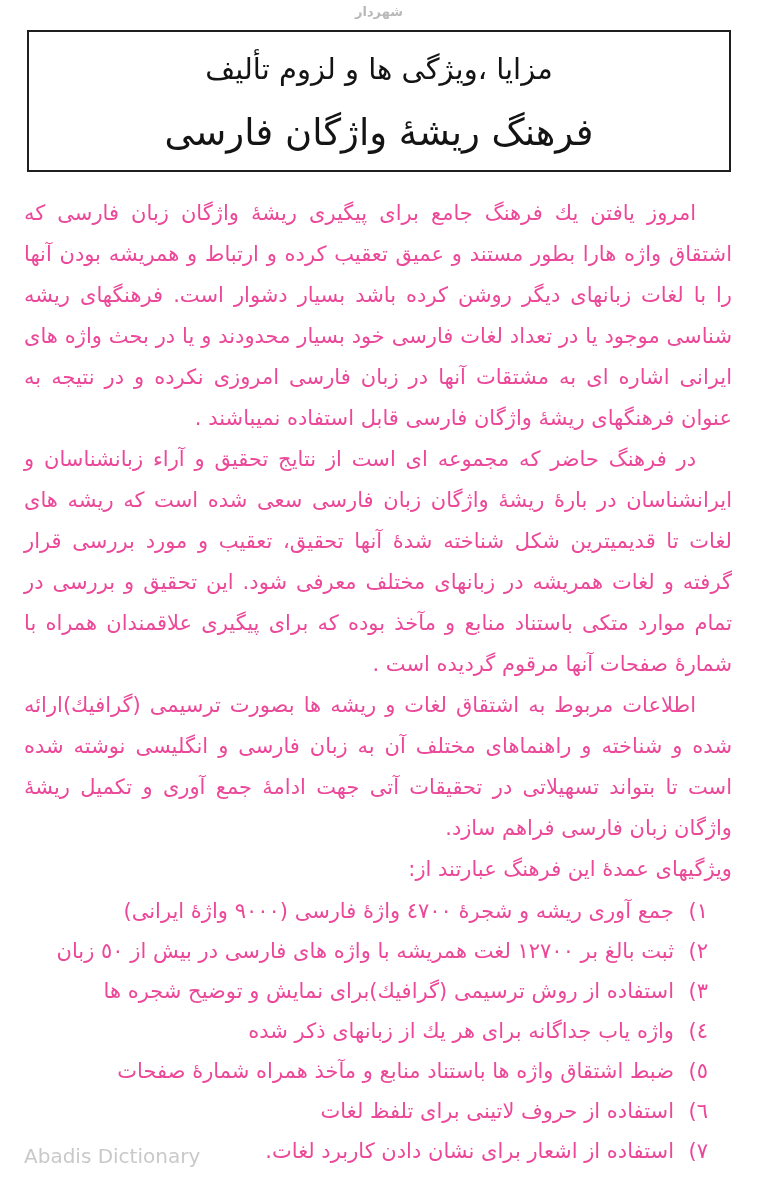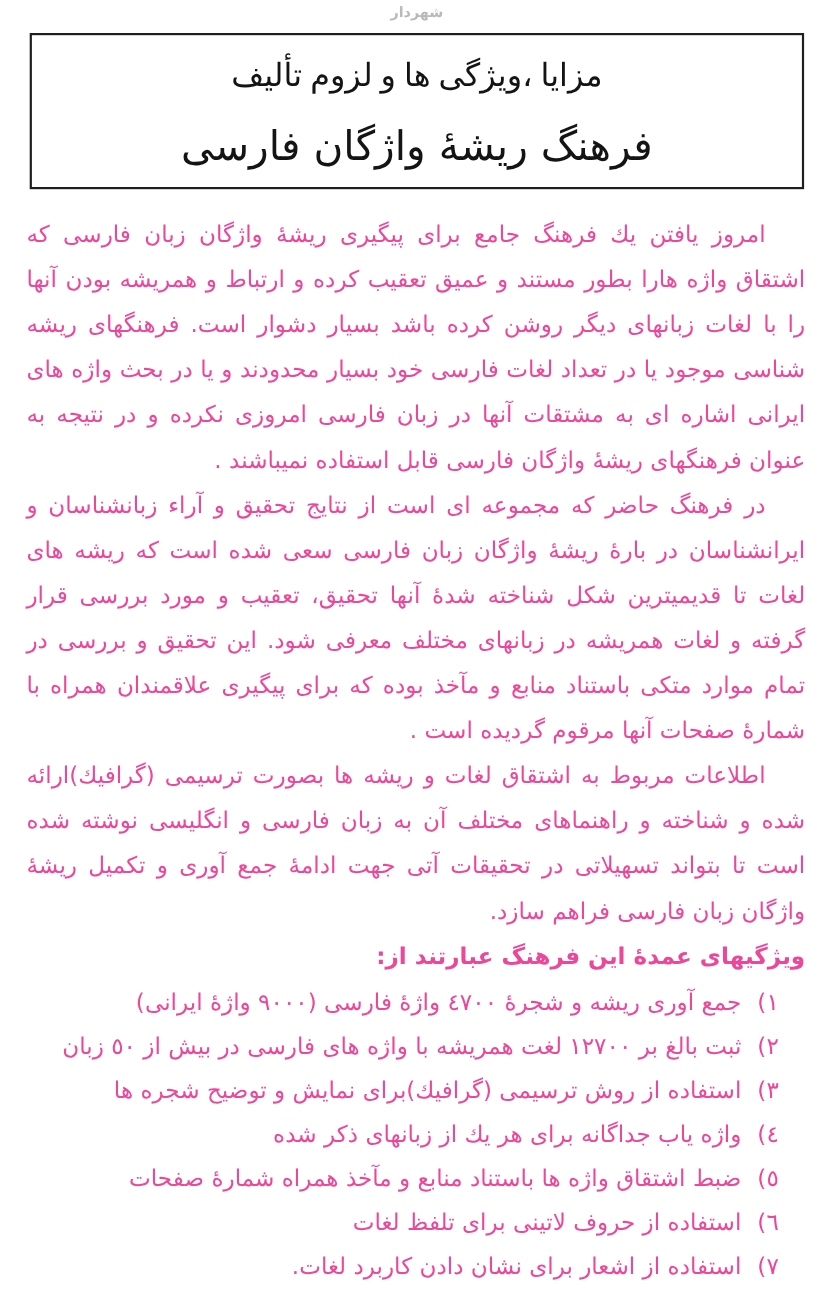--- a/index.html
+++ b/index.html
@@ -31,21 +31,20 @@
     text-align: center;
     padding: 16px 10px 14px 10px;
     direction: rtl;
     color: #141414;
   }
   .title-box .subtitle {
     font-size: 29px;
     line-height: 42px;
     font-weight: normal;
     margin: 0 0 20px 0;
-    font-family: Liberation Serif, serif;
   }
   .title-box .main-title {
     font-size: 37px;
     line-height: 46px;
     font-weight: normal;
     margin: 0;
   }
   .content {
     direction: rtl;
     margin: 21px 24px 0 22px;
@@ -54,21 +53,20 @@
     line-height: 41px;
     text-align: justify;
   }
   .content p {
     margin: 0;
     text-indent: 36px;
   }
   .content p.features-intro {
     text-indent: 0;
     text-align: right;
-    font-weight: bold;
   }
   .features-list {
     margin-top: 1px;
     padding-right: 24px;
   }
   .feature-row {
     display: flex;
     flex-direction: row;
     align-items: baseline;
     line-height: 40px;
@@ -149,14 +147,15 @@
         </div>
 
         <div class="feature-row">
           <span class="feature-num">٧)</span>
           <span class="feature-text">استفاده از اشعار برای نشان دادن كاربرد لغات.</span>
         </div>
       </div>
 
   </div>
 
+  <div class="bottom-watermark">Abadis Dictionary</div>
 
 </div>
 
 </body></html>

